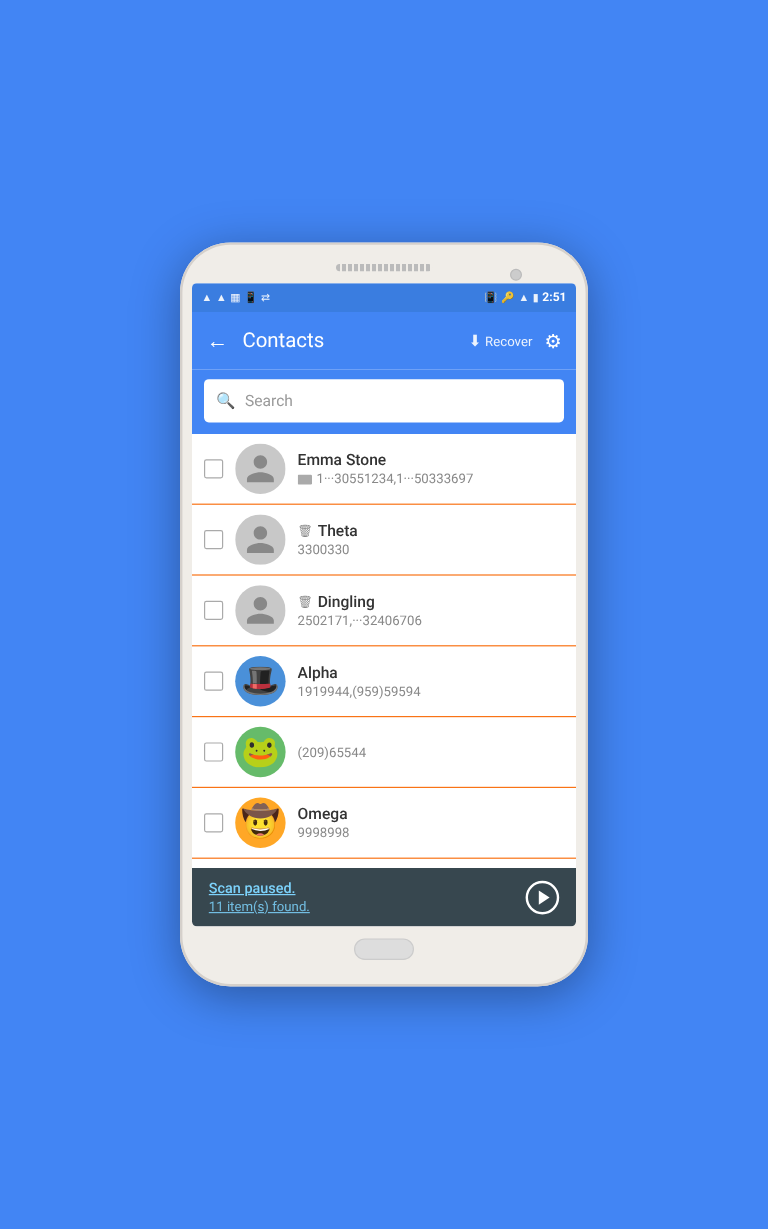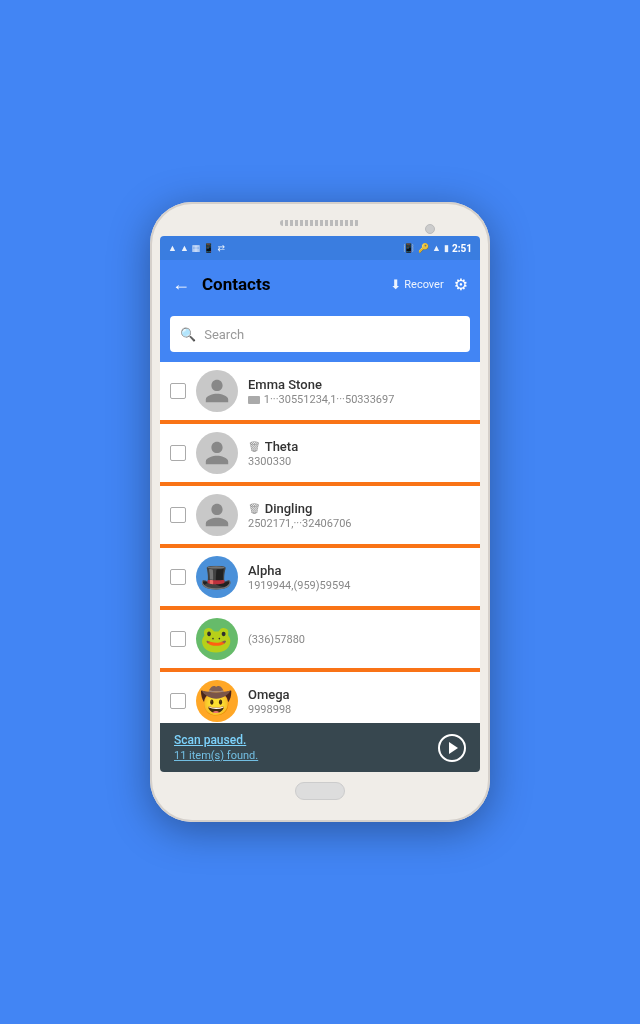--- a/index.html
+++ b/index.html
@@ -104,23 +104,23 @@
     }
 
     .app-bar-back {
       color: white;
       font-size: 18px;
       margin-right: 12px;
       cursor: pointer;
     }
 
     .app-bar-title {
-      color: #000000;
+      color: #ffffff;
       font-size: 17px;
-      font-weight: 700;
+      font-weight: 400;
       flex: 1;
     }
 
     .app-bar-recover {
       display: flex;
       align-items: center;
       color: white;
       font-size: 11px;
       margin-right: 10px;
       cursor: pointer;
@@ -170,21 +170,21 @@
     .contact-list {
       flex: 1;
       overflow-y: auto;
       background: white;
     }
 
     .contact-item {
       display: flex;
       align-items: center;
       padding: 8px 10px;
-      border-bottom: 4px solid #f97316;
+      border-bottom: 1px solid #f97316;
       min-height: 58px;
     }
 
     .contact-checkbox {
       width: 16px;
       height: 16px;
       border: 1.5px solid #aaa;
       border-radius: 2px;
       margin-right: 10px;
       flex-shrink: 0;
@@ -427,21 +427,21 @@
           <div class="contact-numbers">1919944,(959)59594</div>
         </div>
       </div>
 
       <div class="contact-item">
         <div class="contact-checkbox"></div>
         <div class="contact-avatar" style="background:#66bb6a;">
           <span class="avatar-emoji">🐸</span>
         </div>
         <div class="contact-info">
-          <div class="contact-numbers">(336)57880</div>
+          <div class="contact-numbers">(209)65544</div>
         </div>
       </div>
 
       <div class="contact-item">
         <div class="contact-checkbox"></div>
         <div class="contact-avatar" style="background:#ffa726;">
           <span class="avatar-emoji">🤠</span>
         </div>
         <div class="contact-info">
           <div class="contact-name">Omega</div>

